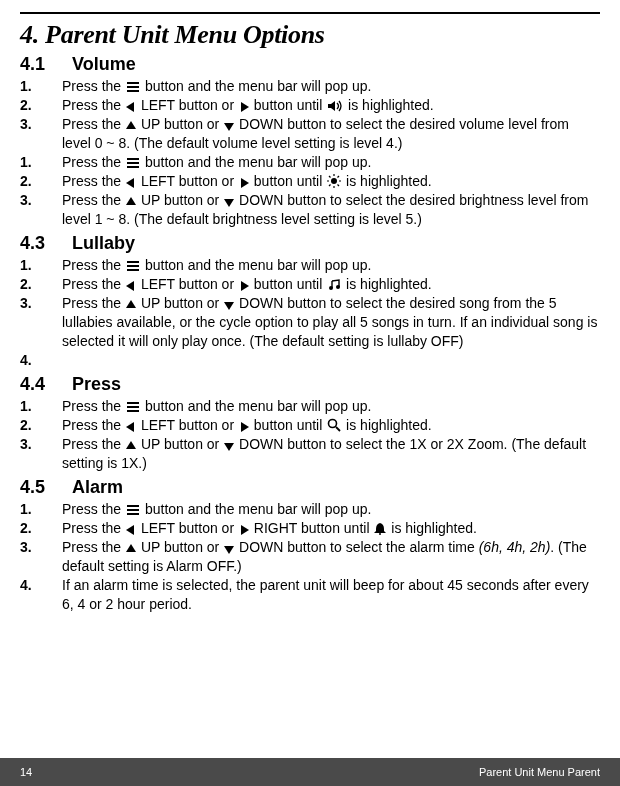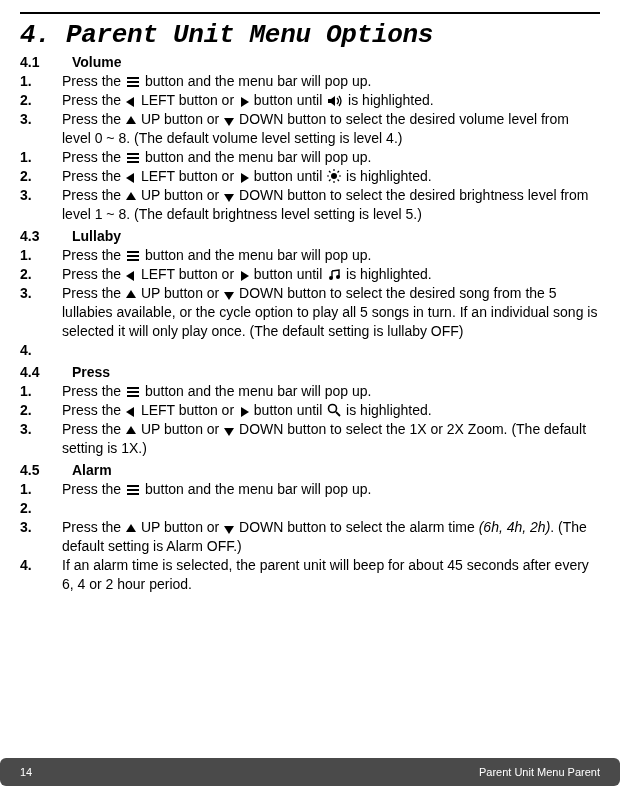--- a/index.html
+++ b/index.html
@@ -1,27 +1,27 @@
 <!DOCTYPE html>
 <html><head>
 <meta charset="utf-8">
 <style>
   * { box-sizing: border-box; margin: 0; padding: 0; }
   html, body { width: 620px; height: 786px; font-family: Georgia, 'Times New Roman', serif; background: #fff; color: #000; }
   .page { width: 620px; height: 786px; padding: 12px 20px 0 20px; position: relative; }
   .top-rule { height: 2px; background: #000; margin-bottom: 6px; }
-  h2.heading { font-family: Liberation Mono, monospace; font-size: 26px; font-weight: 700; font-style: italic; letter-spacing: -0.3px; margin-bottom: 4px; }
-  h3.sub { font-family: Arial, Helvetica, sans-serif; font-weight: 700; font-size: 14px; margin: 4px 0 2px 0; }
+  h2.heading { font-family: Liberation Serif, serif; font-size: 26px; font-weight: 700; font-style: italic; letter-spacing: -0.3px; margin-bottom: 4px; }
+  h3.sub { font-family: Arial, Helvetica, sans-serif; font-weight: 700; font-size: 18px; margin: 4px 0 2px 0; }
   h3.sub .num { display: inline-block; width: 52px; }
   ol.steps { list-style: none; margin: 0; padding: 0; }
   ol.steps li { font-family: Arial, Helvetica, sans-serif; font-size: 14px; line-height: 19px; display: flex; padding: 0; }
   ol.steps li .n { font-weight: 700; display: inline-block; width: 28px; flex-shrink: 0; }
   ol.steps li .t { display: inline-block; padding-left: 14px; }
   .ico { display: inline-block; vertical-align: -2px; margin: 0 1px; }
-  .footer { position: absolute; left: 0; right: 0; bottom: 0; height: 28px; background: #4a4a4a; color: #fff; font-family: Arial, Helvetica, sans-serif; font-size: 11px; padding: 0 20px; display: flex; justify-content: space-between; align-items: center; border-radius: 6px; }
+  .footer { position: absolute; left: 0; right: 0; bottom: 0; height: 28px; background: #4a4a4a; color: #fff; font-family: Arial, Helvetica, sans-serif; font-size: 11px; padding: 0 20px; display: flex; justify-content: space-between; align-items: center; }
   .italic-inline { font-style: italic; }
 </style>
 </head>
 <body>
 <div class="page">
   <div class="top-rule"></div>
 
   <h2 class="heading">4. Parent Unit Menu Options</h2>
 
   <h3 class="sub">
@@ -175,20 +175,28 @@
     <li>
         <span class="n">1.</span>
         <span class="t">Press the <svg class="ico" width="14" height="12">
             <rect x="1" y="1" width="12" height="2" fill="#000"></rect>
             <rect x="1" y="5" width="12" height="2" fill="#000"></rect>
             <rect x="1" y="9" width="12" height="2" fill="#000"></rect>
           </svg> button and the menu bar will pop up.</span>
       </li>
     <li>
         <span class="n">2.</span>
+        <span class="t">Press the <svg class="ico" width="10" height="10">
+            <polygon points="8,0 8,10 0,5" fill="#000"></polygon>
+          </svg> LEFT button or <svg class="ico" width="10" height="10">
+            <polygon points="2,0 2,10 10,5" fill="#000"></polygon>
+          </svg> RIGHT button until <svg class="ico" width="12" height="13">
+            <path d="M6 1 Q2 2 2 7 L2 9 L0 11 L12 11 L10 9 L10 7 Q10 2 6 1 Z" fill="#000"></path>
+            <circle cx="6" cy="12" r="1" fill="#000"></circle>
+          </svg> is highlighted.</span>
       </li>
     <li>
         <span class="n">3.</span>
         <span class="t">Press the <svg class="ico" width="10" height="10">
             <polygon points="0,8 10,8 5,0" fill="#000"></polygon>
           </svg> UP button or <svg class="ico" width="10" height="10">
             <polygon points="0,2 10,2 5,10" fill="#000"></polygon>
           </svg> DOWN button to select the alarm time <span class="italic-inline">(6h, 4h, 2h)</span>. (The default setting is Alarm OFF.)</span>
       </li>
     <li>

